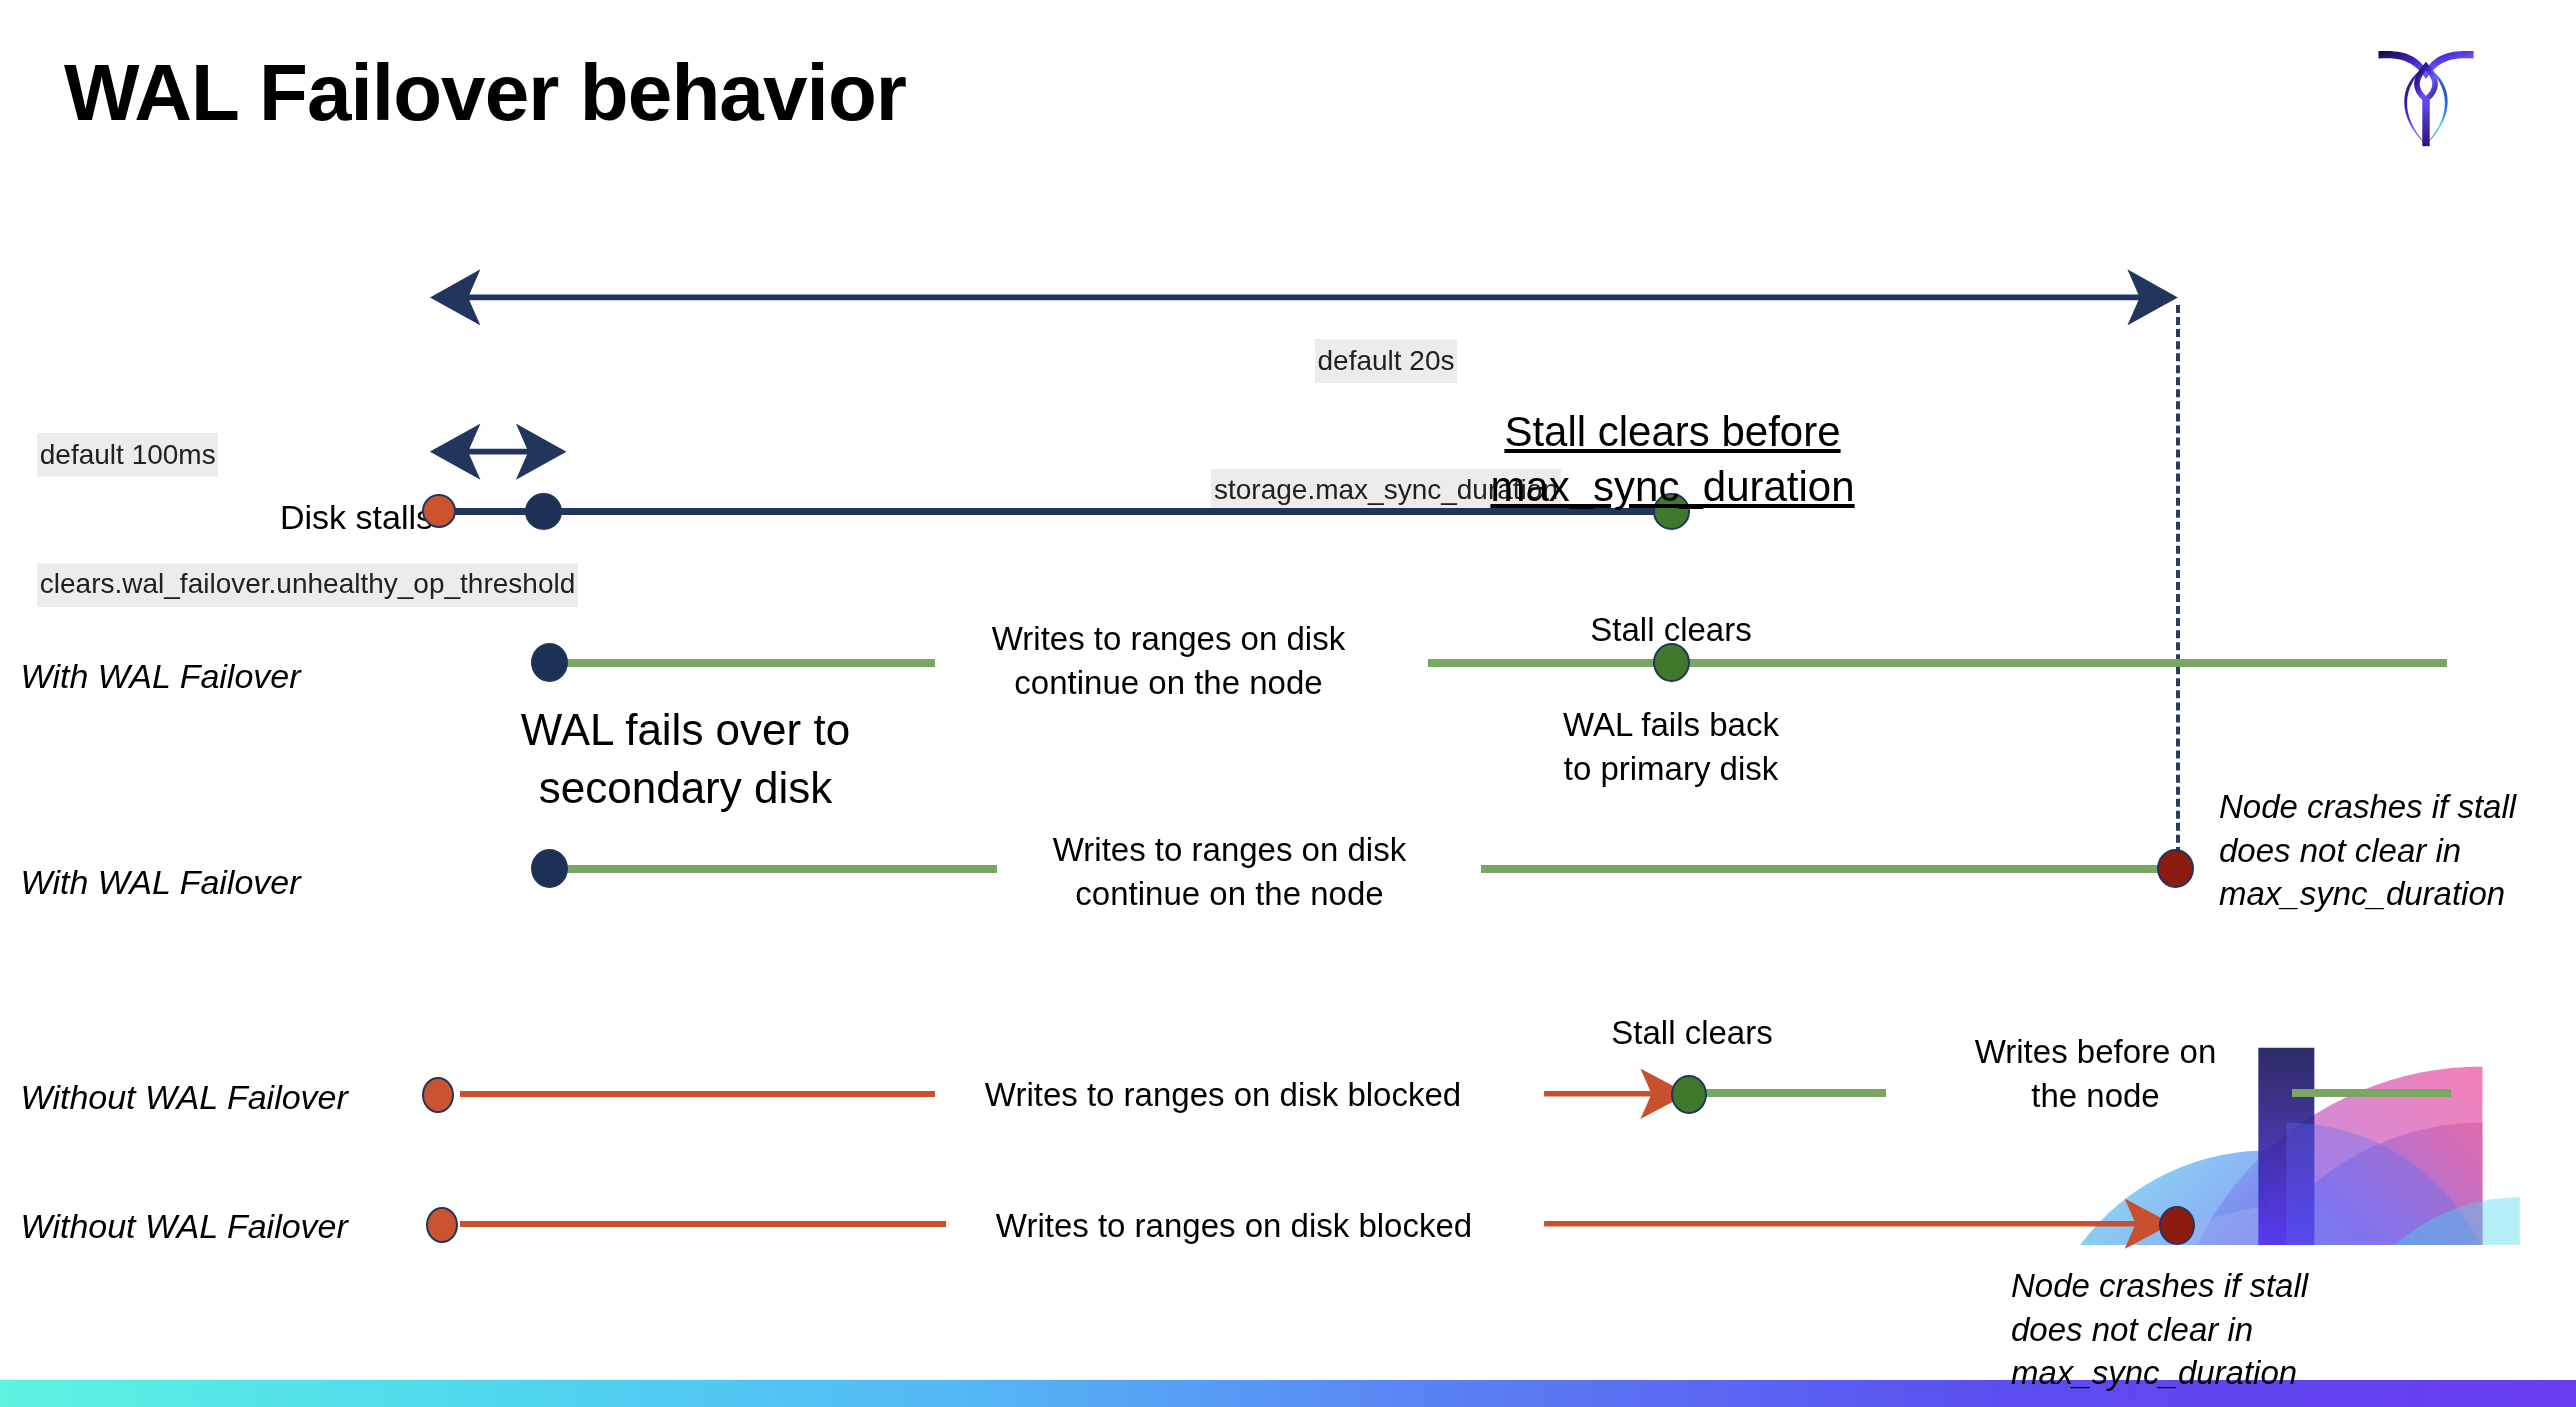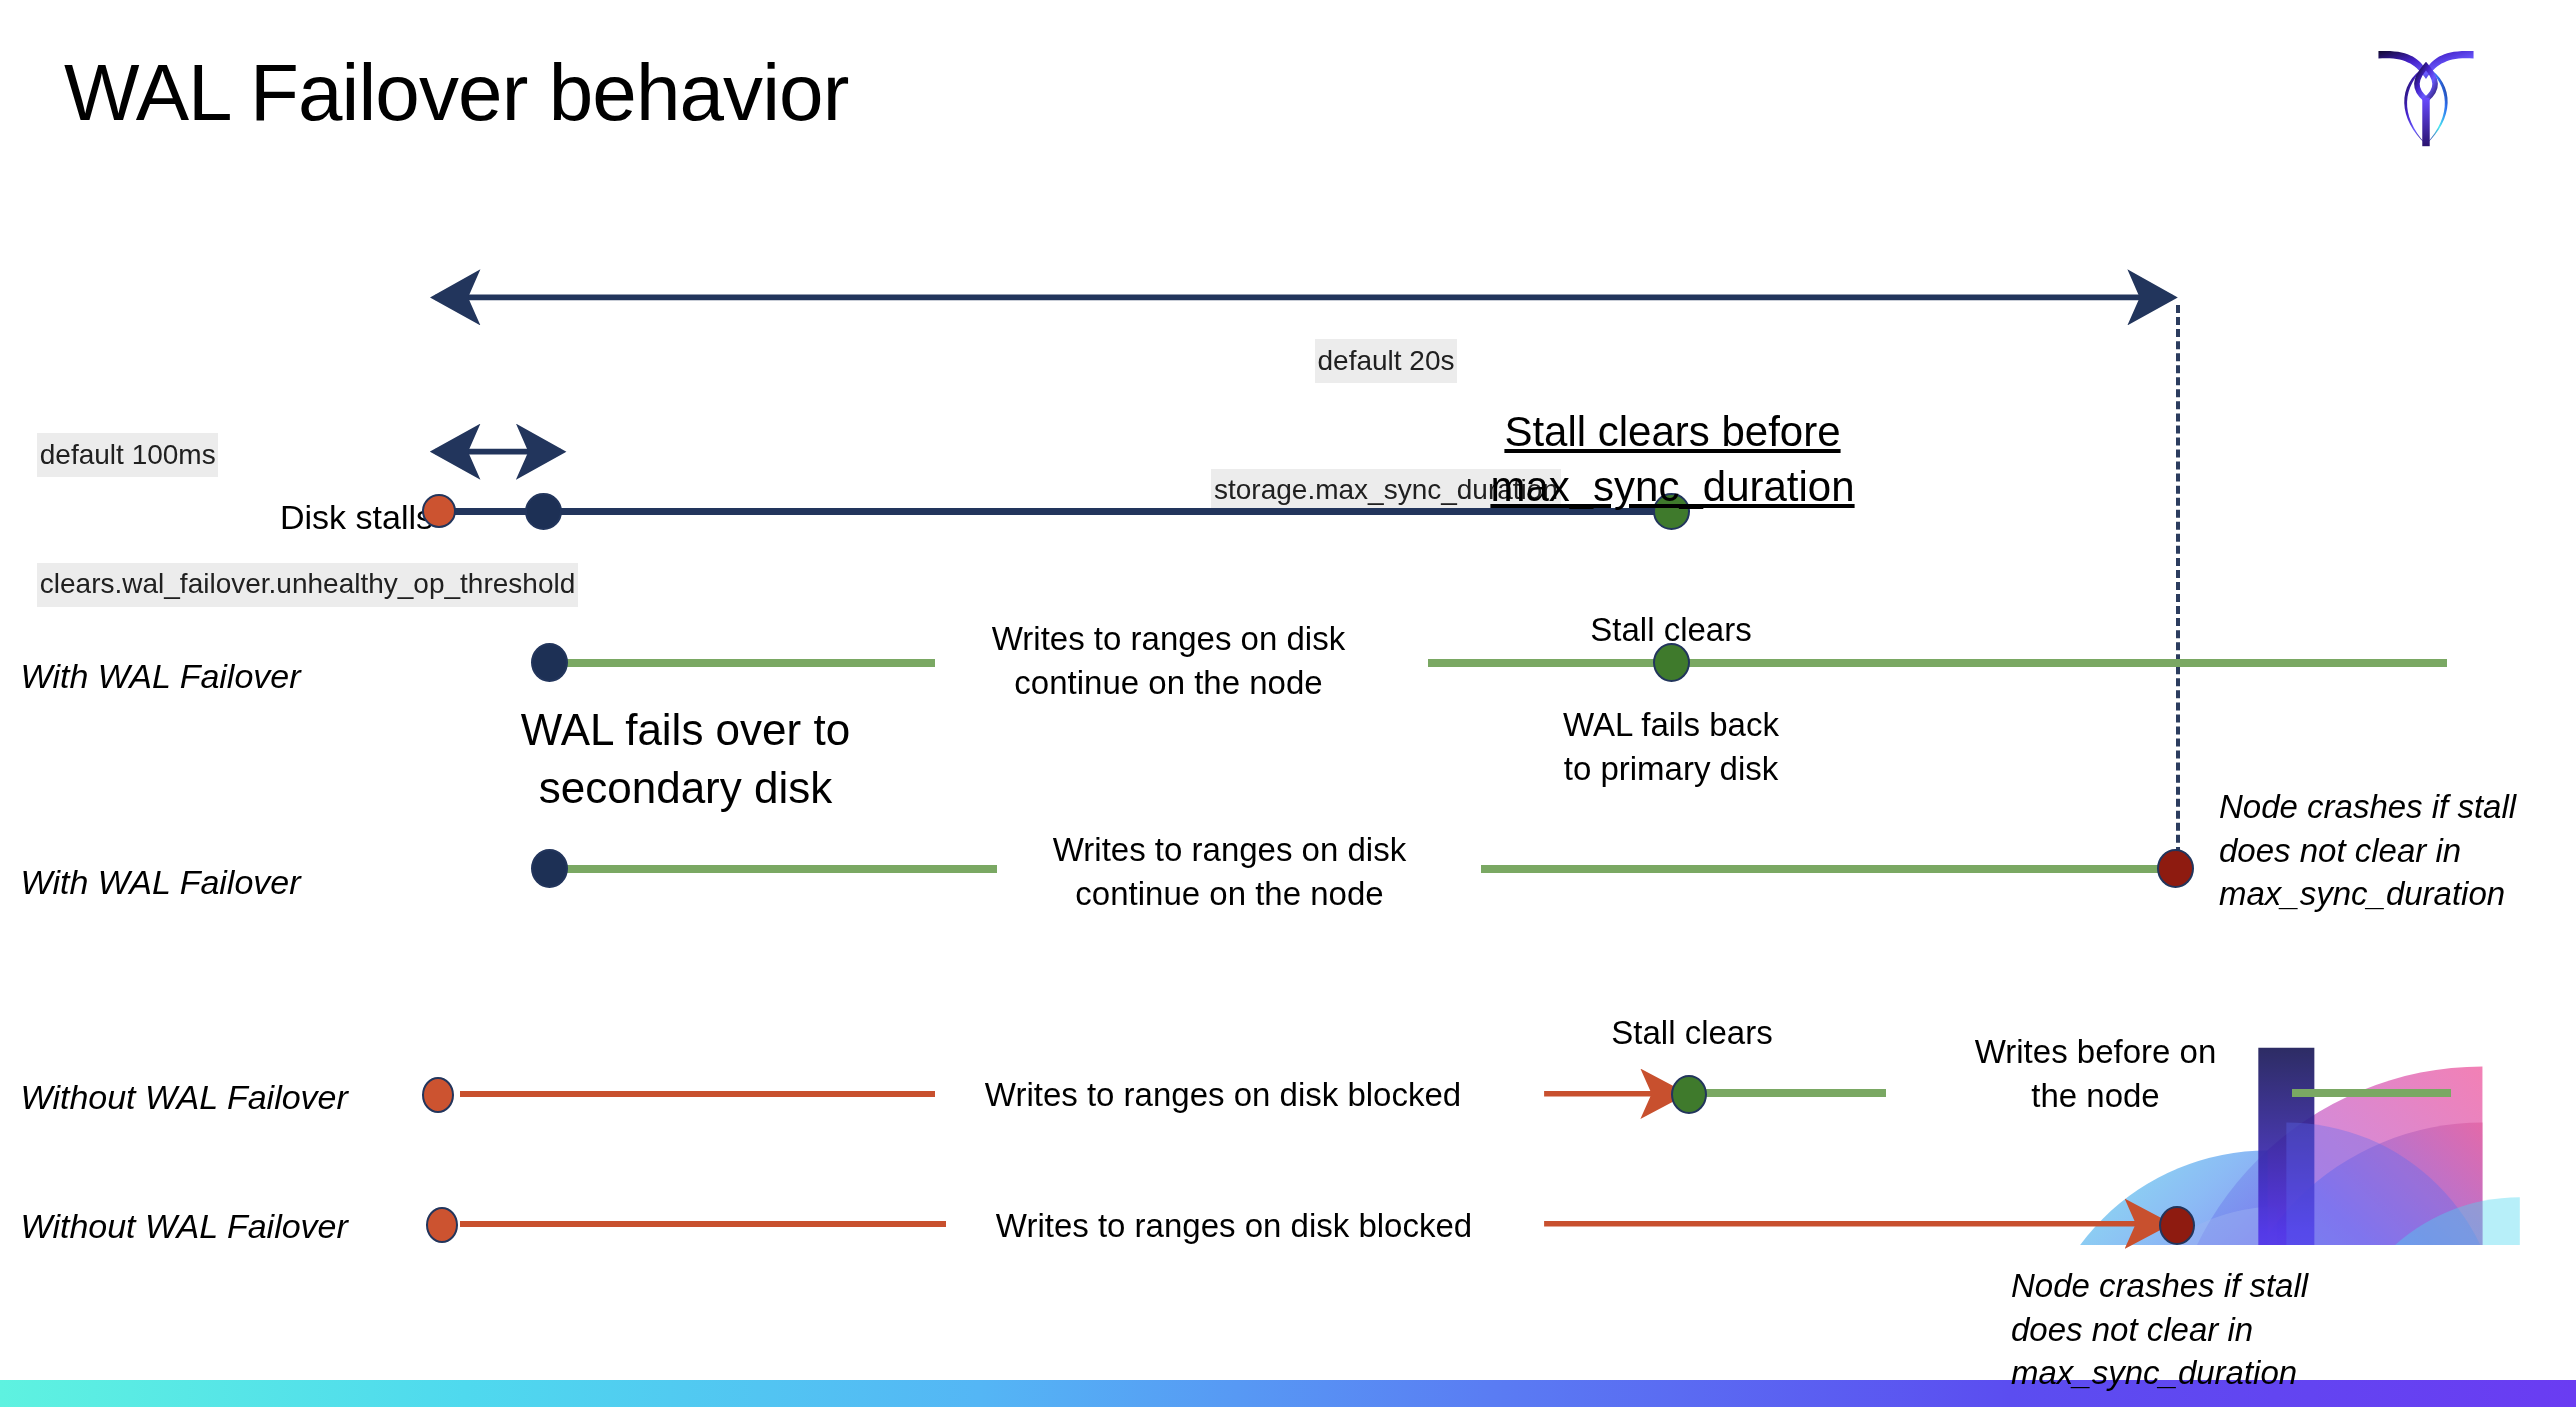--- a/index.html
+++ b/index.html
@@ -8,21 +8,21 @@
     background:#ffffff;
     font-family:"Liberation Sans", sans-serif;
     overflow:hidden;
     position:relative;
   }
   .slide{position:absolute;inset:0;overflow:hidden;}
 
   
   .title{
     position:absolute;left:64px;top:49px;
-    font-size:80px;font-weight:normal;color:#000000;
+    font-size:80px;font-weight:bold;color:#000000;
     letter-spacing:-0.9px;line-height:1.1;white-space:nowrap;
   }
 
   
   .logo{position:absolute;right:95px;top:34px;width:110px;height:120px;}
 
   
   .deco{position:absolute;right:0;bottom:24px;width:598px;height:523px;pointer-events:none;}
   .bottombar{
     position:absolute;left:0;bottom:0;width:100%;height:28px;

